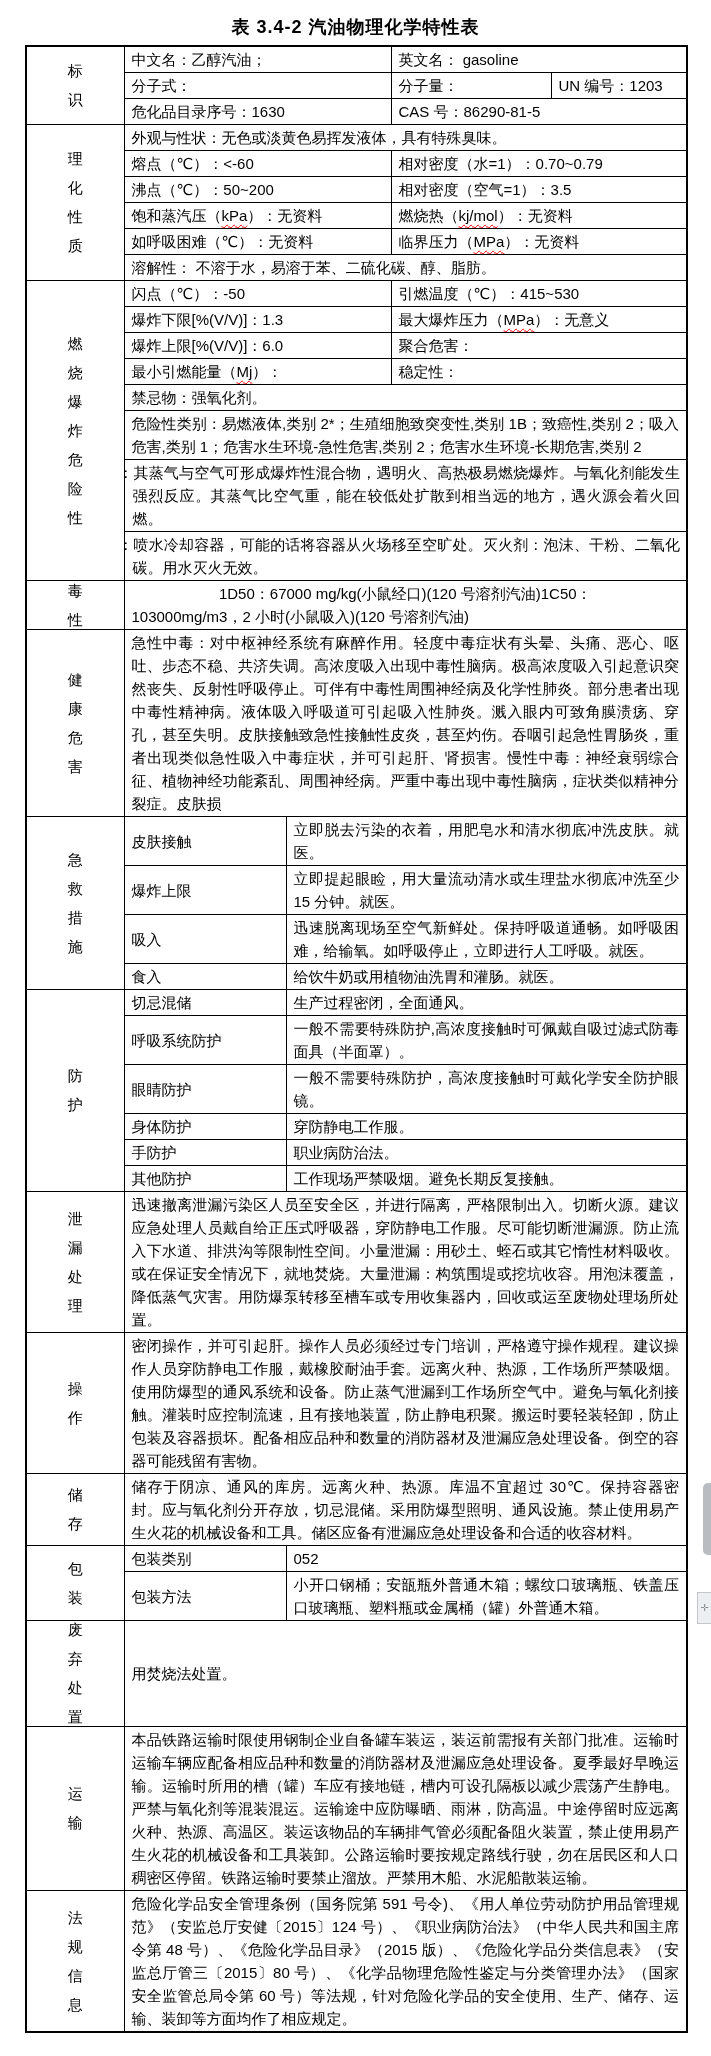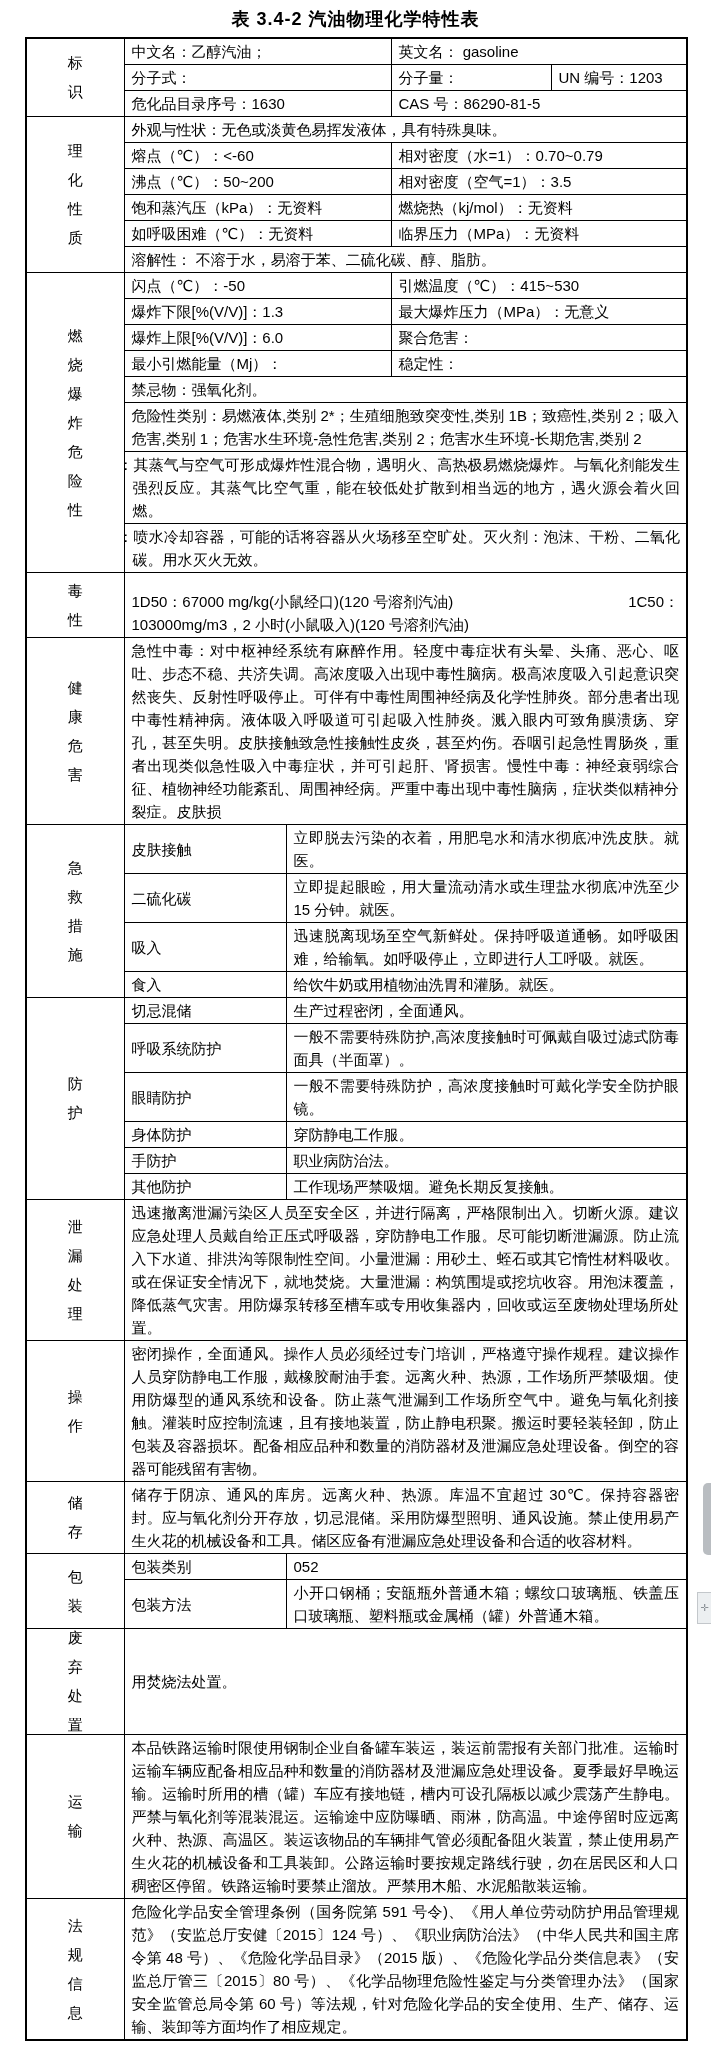--- a/index.html
+++ b/index.html
@@ -3,21 +3,21 @@
 <meta charset="utf-8">
 <style>
   html,body{margin:0;padding:0;background:#ffffff;}
   body{
     width:711px;min-height:2056px;position:relative;
     font-family:"Liberation Sans","DejaVu Sans",sans-serif;
     color:#000;
   }
   .title{
     text-align:center;font-weight:bold;font-size:18px;
-    padding-top:7px;padding-bottom:6px;letter-spacing:1px;
+    padding-top:7px;padding-bottom:6px;letter-spacing:1px;margin-top:8px;
   }
   table.sheet{
     border-collapse:collapse;table-layout:fixed;
     width:661px;margin-left:25px;
     border:2px solid #000;
     font-size:15px;
   }
   table.sheet td{
     border:1px solid #000;
     padding:1px 7px;
@@ -28,26 +28,27 @@
   }
   td.sec{padding:1px 2px;text-align:center;}
   .vlabel{
     display:flex;flex-direction:column;align-items:center;
     justify-content:center;gap:13px;
   }
   .vlabel span{display:block;line-height:16px;}
   .para{text-align:justify;}
   .hang5{padding-left:82px;text-indent:-75px;text-align:justify;}
   .wavy{
+    text-decoration:underline;
     text-decoration-style:wavy;
     text-decoration-color:#ff0000;
     text-decoration-thickness:1px;
     text-underline-offset:3px;
   }
-  .toxline1{display:flex;justify-content:space-between;margin-top:16px;}
+  .toxline1{display:flex;justify-content:center;}
   td.tall{height:100px;vertical-align:top;padding-top:8px;}
   .scroll-thumb{
     position:absolute;right:0;top:1483px;width:8px;height:72px;
     background:#b9bdc1;border-radius:5px 0 0 5px;
   }
   .scroll-btn{
     position:absolute;right:0;top:1592px;width:13px;height:30px;
     background:#eceff1;border:1px solid #c3c7cb;border-right:none;
     color:#8a9096;font-size:10px;text-align:center;line-height:30px;
   }
@@ -192,21 +193,21 @@
             <span>急</span>
             <span>救</span>
             <span>措</span>
             <span>施</span>
           </div>
         </td>
     <td>皮肤接触</td>
     <td colspan="3" class="para">立即脱去污染的衣着，用肥皂水和清水彻底冲洗皮肤。就医。</td>
   </tr>
   <tr>
-    <td>二硫化碳</td>
+    <td>爆炸上限</td>
     <td colspan="3" class="para">立即提起眼睑，用大量流动清水或生理盐水彻底冲洗至少 15 分钟。就医。</td>
   </tr>
   <tr>
     <td>吸入</td>
     <td colspan="3" class="para">迅速脱离现场至空气新鲜处。保持呼吸道通畅。如呼吸困难，给输氧。如呼吸停止，立即进行人工呼吸。就医。</td>
   </tr>
   <tr>
     <td>食入</td>
     <td colspan="3" class="para">给饮牛奶或用植物油洗胃和灌肠。就医。</td>
   </tr>
@@ -254,21 +255,21 @@
     <td colspan="4" class="para">迅速撤离泄漏污染区人员至安全区，并进行隔离，严格限制出入。切断火源。建议应急处理人员戴自给正压式呼吸器，穿防静电工作服。尽可能切断泄漏源。防止流入下水道、排洪沟等限制性空间。小量泄漏：用砂土、蛭石或其它惰性材料吸收。或在保证安全情况下，就地焚烧。大量泄漏：构筑围堤或挖坑收容。用泡沫覆盖，降低蒸气灾害。用防爆泵转移至槽车或专用收集器内，回收或运至废物处理场所处置。</td>
   </tr>
 
   <tr>
     <td class="sec">
           <div class="vlabel">
             <span>操</span>
             <span>作</span>
           </div>
         </td>
-    <td colspan="4" class="para">密闭操作，全面通风。操作人员必须经过专门培训，严格遵守操作规程。建议操作人员穿防静电工作服，戴橡胶耐油手套。远离火种、热源，工作场所严禁吸烟。使用防爆型的通风系统和设备。防止蒸气泄漏到工作场所空气中。避免与氧化剂接触。灌装时应控制流速，且有接地装置，防止静电积聚。搬运时要轻装轻卸，防止包装及容器损坏。配备相应品种和数量的消防器材及泄漏应急处理设备。倒空的容器可能残留有害物。</td>
+    <td colspan="4" class="para">密闭操作，并可引起肝。操作人员必须经过专门培训，严格遵守操作规程。建议操作人员穿防静电工作服，戴橡胶耐油手套。远离火种、热源，工作场所严禁吸烟。使用防爆型的通风系统和设备。防止蒸气泄漏到工作场所空气中。避免与氧化剂接触。灌装时应控制流速，且有接地装置，防止静电积聚。搬运时要轻装轻卸，防止包装及容器损坏。配备相应品种和数量的消防器材及泄漏应急处理设备。倒空的容器可能残留有害物。</td>
   </tr>
 
   <tr>
     <td class="sec">
           <div class="vlabel">
             <span>储</span>
             <span>存</span>
           </div>
         </td>
     <td colspan="4" class="para">储存于阴凉、通风的库房。远离火种、热源。库温不宜超过 30℃。保持容器密封。应与氧化剂分开存放，切忌混储。采用防爆型照明、通风设施。禁止使用易产生火花的机械设备和工具。储区应备有泄漏应急处理设备和合适的收容材料。</td>

